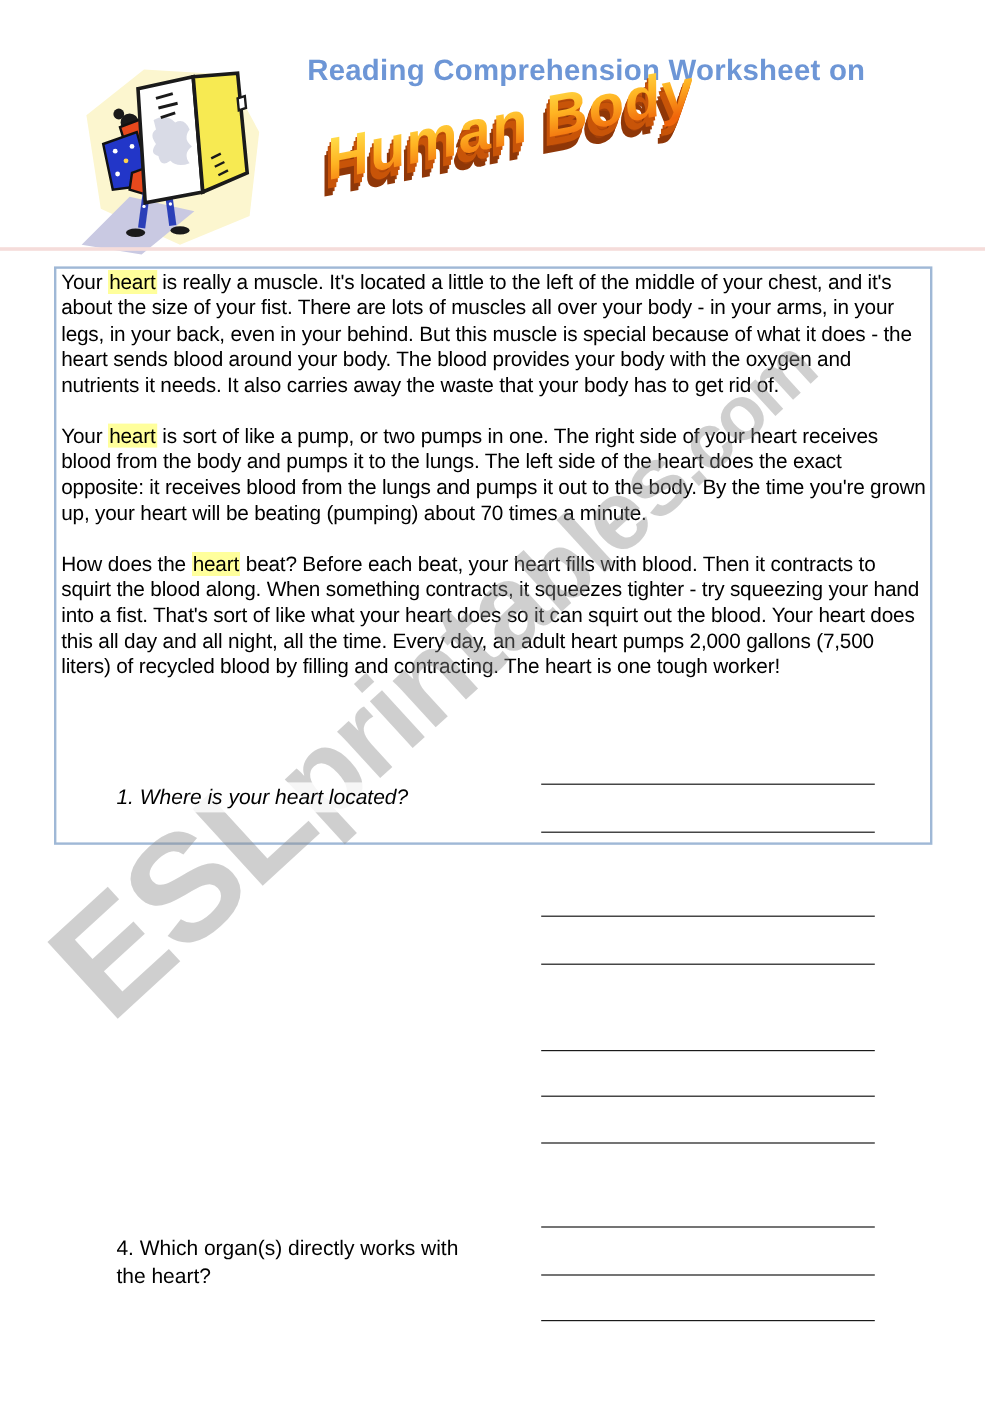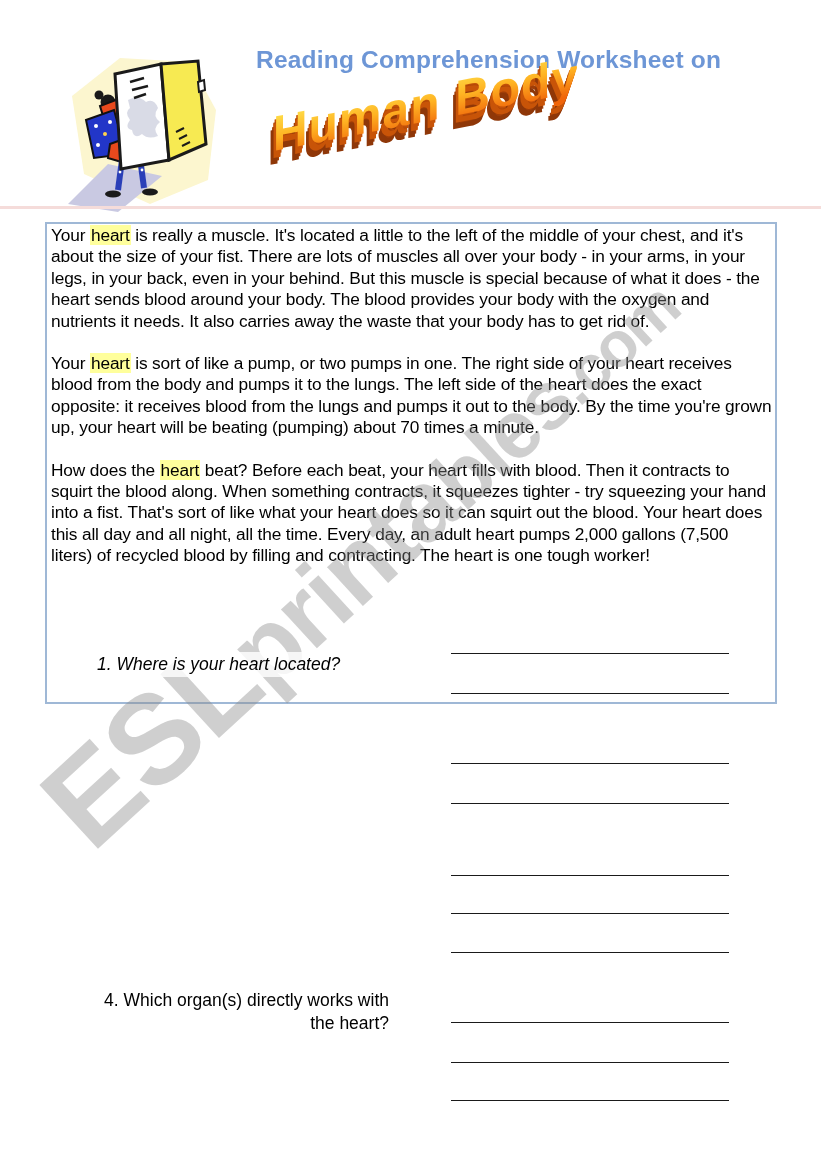--- a/index.html
+++ b/index.html
@@ -117,21 +117,21 @@
     width: 300px;
     font-size: 17.5px;
     line-height: 22.5px;
     background: rgba(255,255,255,0.80);
     padding: 1px 4px;
     z-index: 4;
   }
   .q1 { top: 652px; font-style: italic; }
   .q2 { top: 752px; }
   .q3 { top: 893px; }
-  .q4 { top: 988px; text-align: right; }
+  .q4 { top: 1028px; }
 
   .aline {
     position: absolute;
     left: 451px;
     width: 278px;
     height: 0;
     border-top: 1.6px solid #1a1a1a;
     z-index: 2;
   }
   .al1  { top: 653px; }

